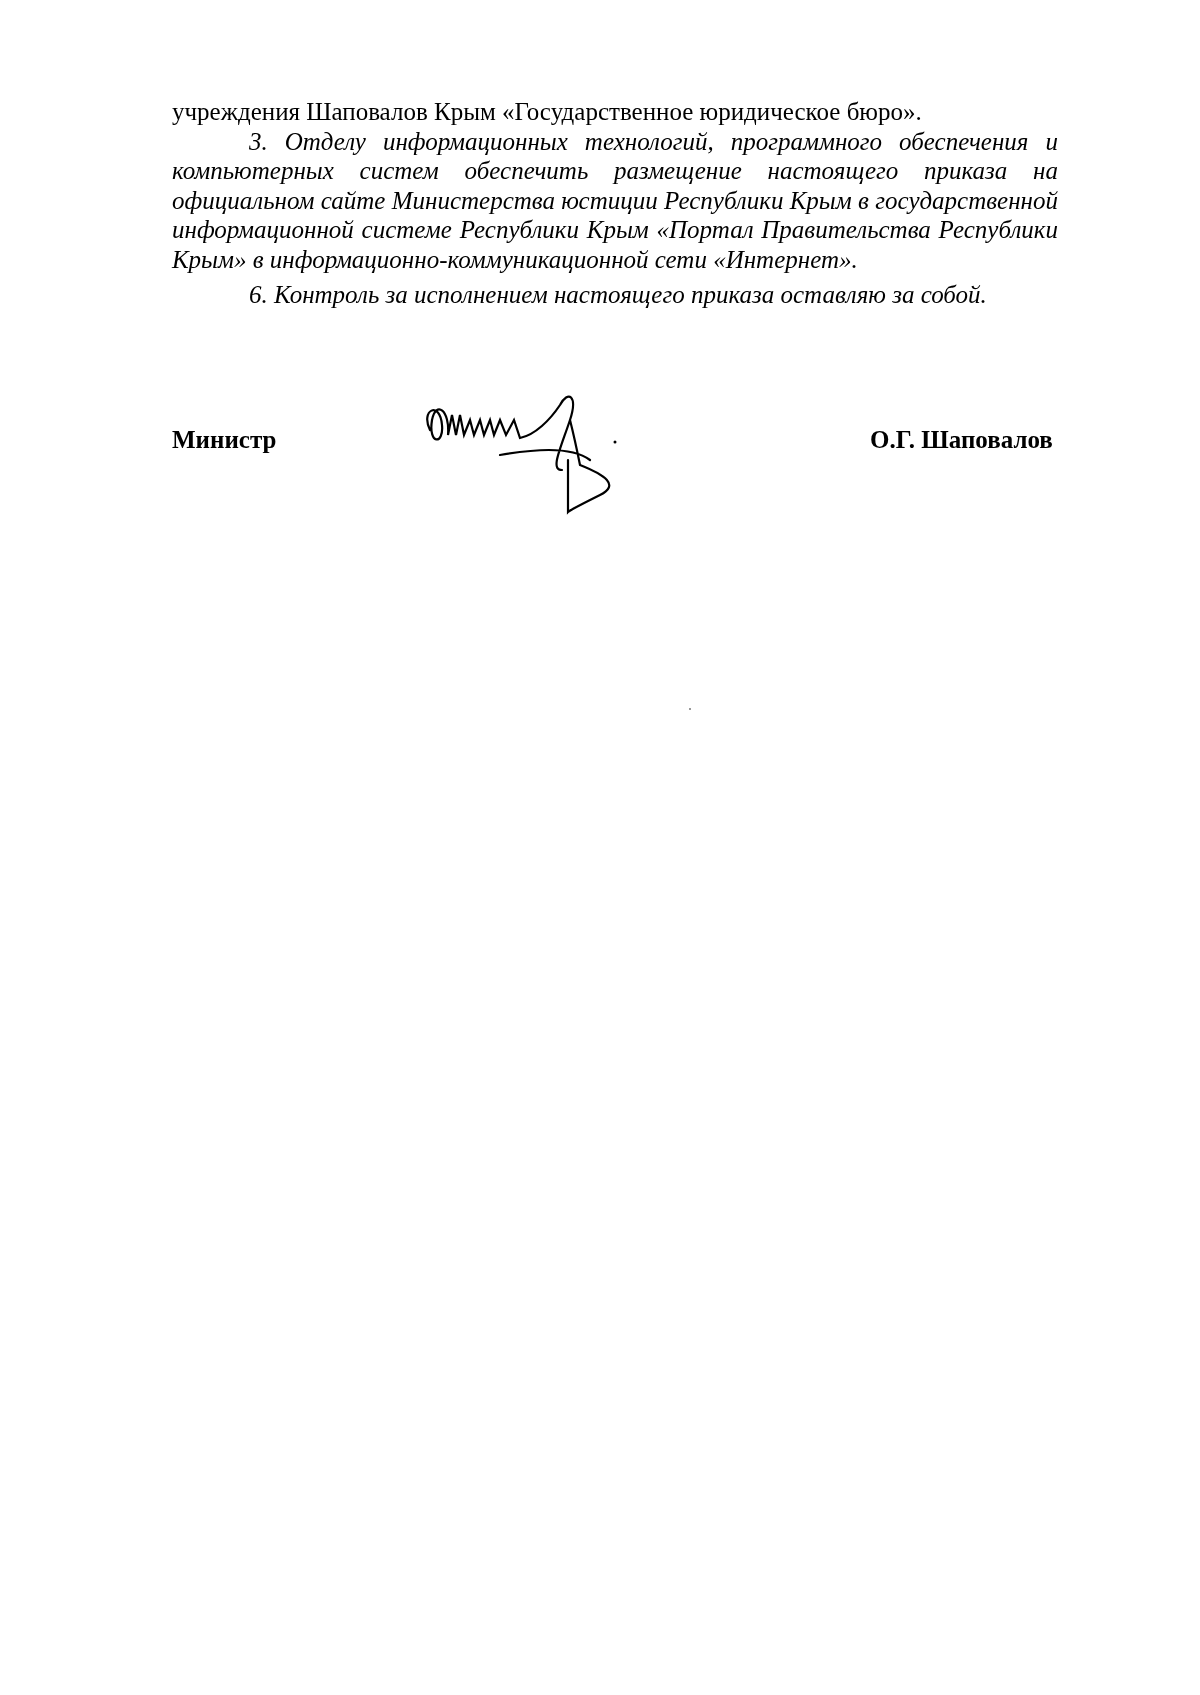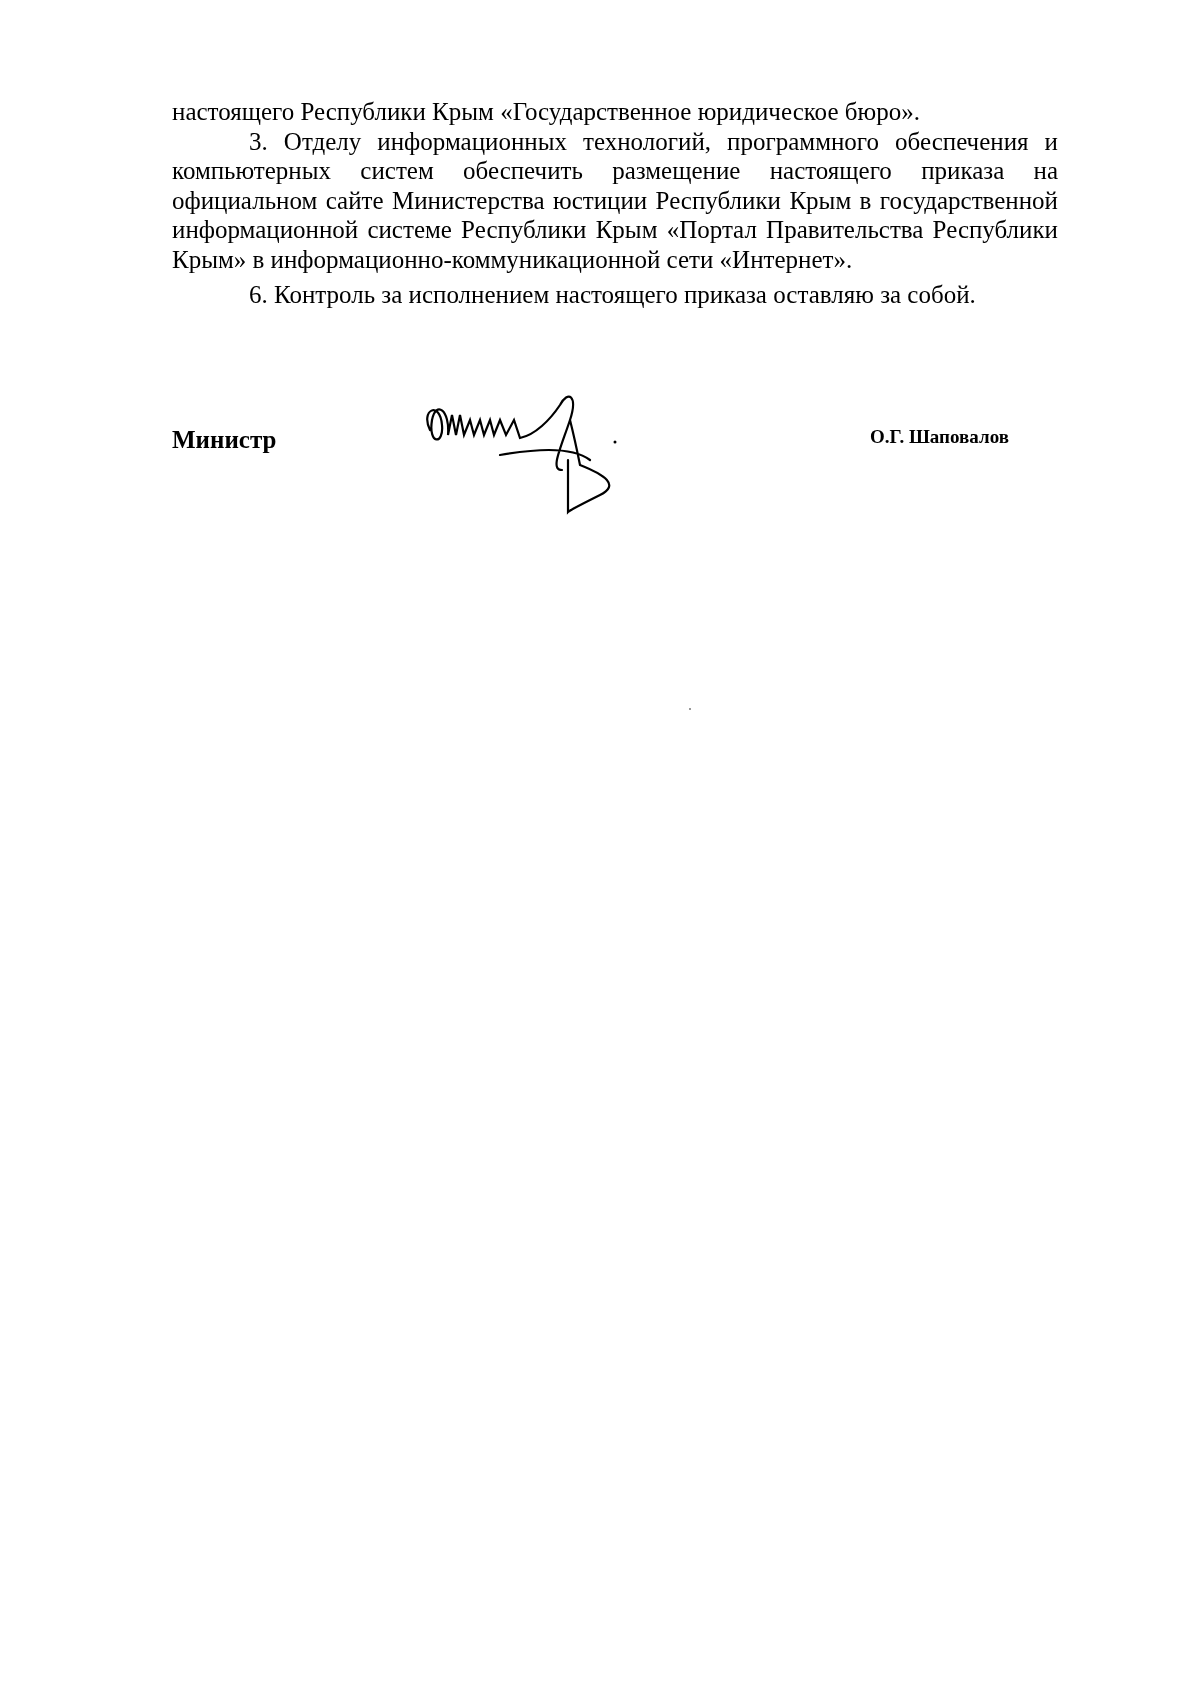--- a/index.html
+++ b/index.html
@@ -4,33 +4,33 @@
 <style>
   html, body { margin: 0; padding: 0; background: #ffffff; }
   body { width: 1200px; height: 1695px; position: relative; overflow: hidden; }
   .page { position: absolute; left: 0; top: 0; width: 1200px; height: 1695px; background: #fff; }
   .text {
     position: absolute; left: 172px; width: 886px;
     font-family: "Liberation Serif", serif; font-size: 25px; line-height: 29.5px;
     color: #000; text-align: justify;
   }
   .text p { margin: 0; }
-  .indent { text-indent: 77px; }
+  .indent { text-indent: 77px; font-style: italic; }
   .sig-row { position: absolute; top: 400px; left: 0; width: 1200px; height: 120px; }
   .role { position: absolute; left: 172px; top: 26px; font-family: "Liberation Serif", serif; font-weight: bold; font-size: 25px; }
-  .name { position: absolute; left: 870px; top: 26px; font-family: "Liberation Serif", serif; font-weight: bold; font-size: 19px; }
+  .name { position: absolute; left: 870px; top: 26px; font-family: "Liberation Serif", serif; font-weight: bold; font-size: 25px; }
   .signature { position: absolute; left: 410px; top: -10px; width: 250px; height: 125px; }
   .dot { position: absolute; left: 689px; top: 708px; width: 2px; height: 2px; background: #999; }
 </style>
 </head>
 <body>
 
 <div class="page">
   <div class="text" style="top:97px;">
-    <p style="text-align:left;">настоящего Республики Крым «Государственное юридическое бюро».</p>
+    <p style="text-align:left;">учреждения Шаповалов Крым «Государственное юридическое бюро».</p>
     <p class="indent" style="text-align-last:left;">3. Отделу информационных технологий, программного обеспечения и компьютерных систем обеспечить размещение настоящего приказа на официальном сайте Министерства юстиции Республики Крым в государственной информационной системе Республики Крым «Портал Правительства Республики Крым» в информационно-коммуникационной сети «Интернет».</p>
     <p class="indent" style="text-align:left; margin-top:6px; font-weight:normal;">6. Контроль за исполнением настоящего приказа оставляю за собой.</p>
   </div>
 
   <div class="sig-row">
     <span class="role">Министр</span>
     <svg class="signature" viewBox="0 0 250 125">
       <path d="M20 40 C10 20, 30 10, 32 35 C34 55, 18 55, 22 30 C26 10, 40 20, 38 45 L42 25 L46 45 L50 25 L54 45 L60 30 L64 45 L70 30 L74 45 L80 30 L84 45 L90 30 L96 45 L104 30 L110 48 C125 45, 140 30, 150 15 C158 0, 168 5, 160 30 C150 60, 140 80, 152 80 M160 30 C165 50, 168 65, 170 75 C195 85, 210 95, 190 105 C170 115, 160 120, 158 122 L158 70 M90 65 C120 60, 160 55, 180 70" fill="none" stroke="#000" stroke-width="2.2" stroke-linecap="round"></path>
       <circle cx="205" cy="52" r="1.5" fill="#000"></circle>
     </svg>

